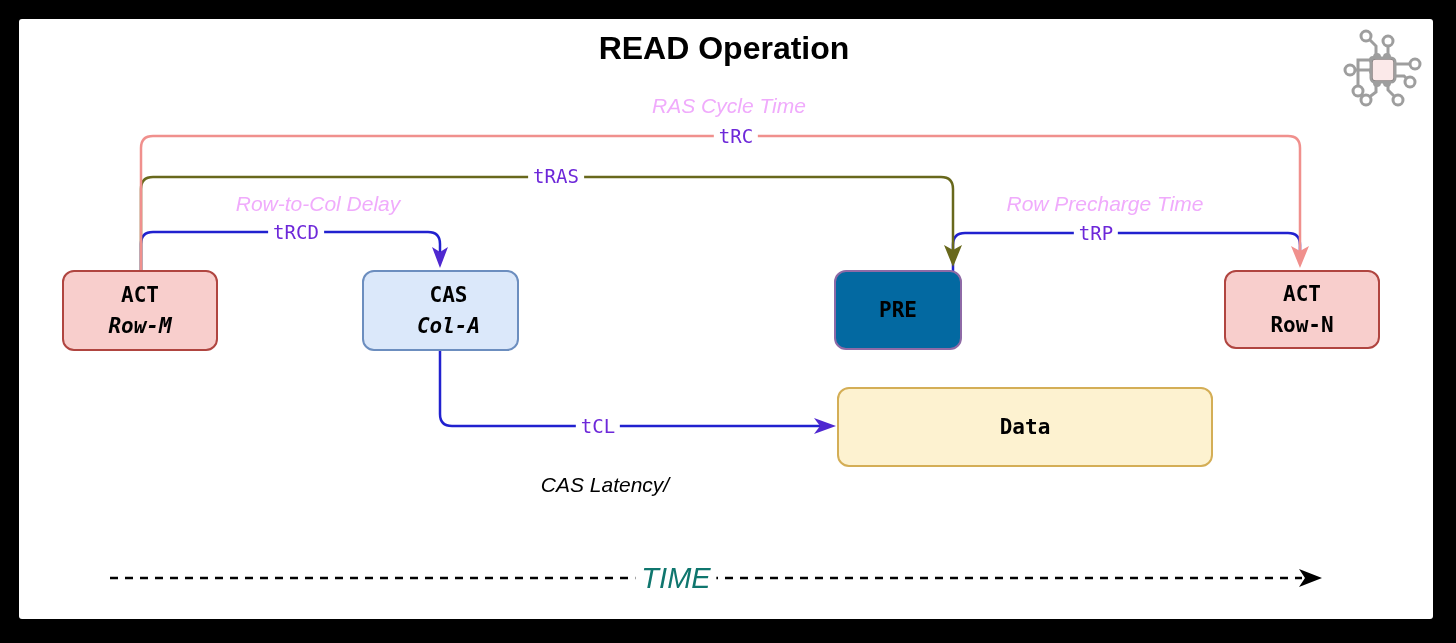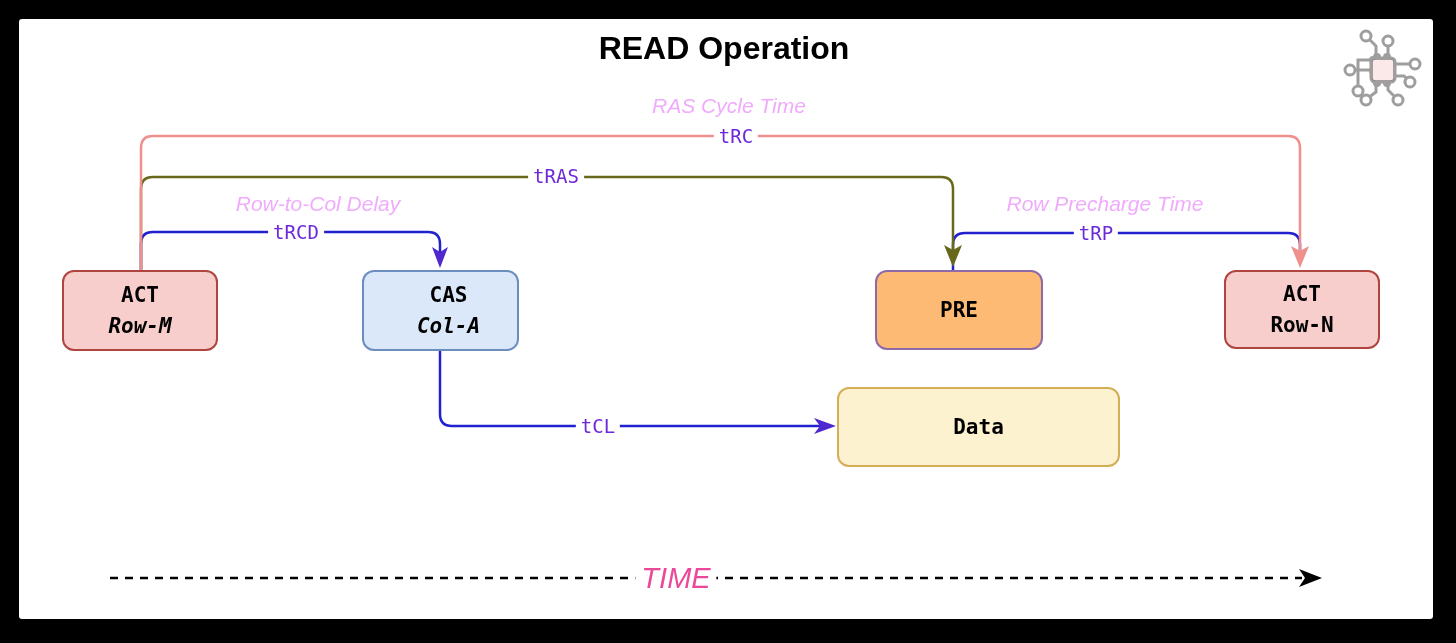--- a/index.html
+++ b/index.html
@@ -68,21 +68,21 @@
     line-height: 31px;
   }
   .node .line2-italic { font-style: italic; }
   .time-label {
     position: absolute;
     left: 676px; top: 578px;
     transform: translate(-50%, -50%);
     font-style: italic;
     font-weight: 500;
     font-size: 29px;
-    color: #ec4899;
+    color: #0f766e;
     background: #ffffff;
     padding: 0 6px;
     white-space: nowrap;
   }
   .latency-caption {
     position: absolute;
     left: 605px; top: 485px;
     transform: translate(-50%, -50%);
     font-style: italic;
     font-size: 21px;
@@ -162,38 +162,39 @@
 <div class="phrase-label" style="left:318px; top:204px;">Row-to-Col Delay</div>
 <div class="phrase-label" style="left:1105px; top:204px;">Row Precharge Time</div>
 
 <div class="mono-label" style="left:736px; top:136px;">tRC</div>
 <div class="mono-label" style="left:556px; top:176px;">tRAS</div>
 <div class="mono-label" style="left:296px; top:232px;">tRCD</div>
 <div class="mono-label" style="left:1096px; top:233px;">tRP</div>
 <div class="mono-label" style="left:598px; top:426px;">tCL</div>
 
 <div class="latency-caption">
+  <div>CAS Latency/</div>
 </div>
 
 <div class="node" style="left: 62px; top: 270px; width: 156px; height: 81px; background: rgb(248, 206, 204); border-color: rgb(176, 69, 64);">
   <div>ACT</div>
   <div class="line2-italic">Row-M</div>
 </div>
 
 <div class="node" style="left: 362px; top: 270px; width: 157px; height: 81px; background: rgb(219, 232, 250); border-color: rgb(108, 142, 191); padding-left: 16px;">
   <div>CAS</div>
   <div class="line2-italic">Col-A</div>
 </div>
 
-<div class="node" style="left: 875px; top: 270px; width: 168px; height: 80px; background: #fdba74; border-color: rgb(142, 106, 166);">
+<div class="node" style="left: 834px; top: 270px; width: 128px; height: 80px; background: #0369a1; border-color: rgb(142, 106, 166);">
   <div>PRE</div>
 </div>
 
 <div class="node" style="left: 1224px; top: 270px; width: 156px; height: 79px; background: rgb(248, 206, 204); border-color: rgb(176, 69, 64);">
   <div>ACT</div>
   <div>Row-N</div>
 </div>
 
-<div class="node" style="left: 837px; top: 387px; width: 283px; height: 80px; background: rgb(253, 242, 208); border-color: rgb(212, 174, 86);">
+<div class="node" style="left: 837px; top: 387px; width: 376px; height: 80px; background: rgb(253, 242, 208); border-color: rgb(212, 174, 86);">
   <div>Data</div>
 </div>
 
 <div class="time-label">TIME</div>
 
 </body></html>

